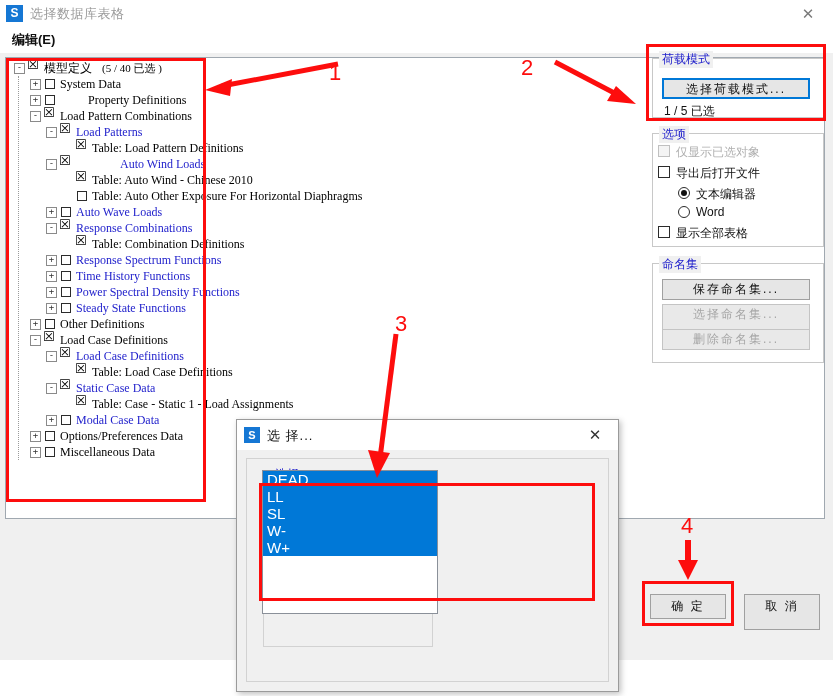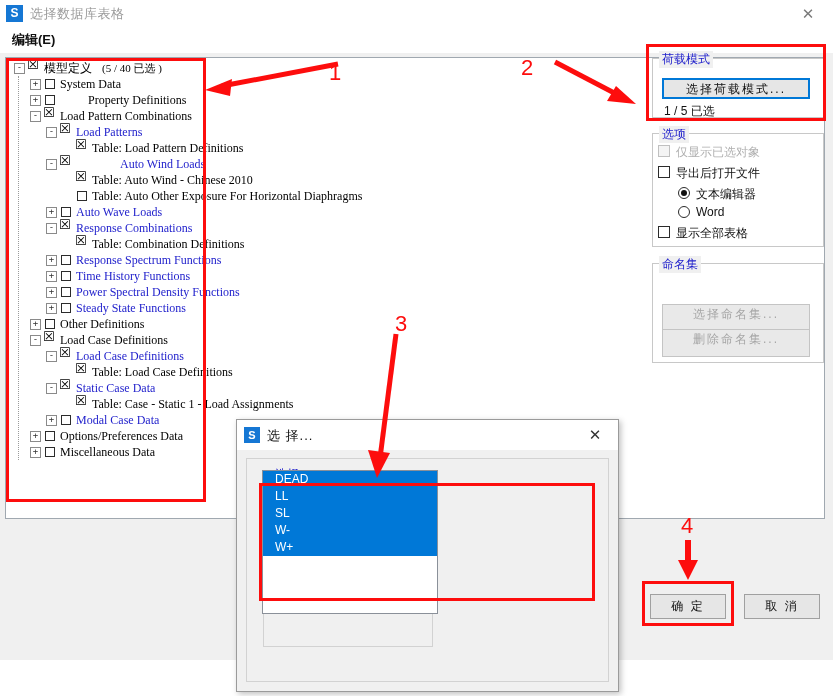--- a/index.html
+++ b/index.html
@@ -63,21 +63,21 @@
   .m-icon{position:absolute;left:7px;top:7px;width:16px;height:16px;background:#1577d4;color:#fff;
     font-weight:bold;font-size:11px;line-height:16px;text-align:center;}
   .m-text{position:absolute;left:30px;top:7px;font-size:13px;color:#111;letter-spacing:1px;}
   .m-close{position:absolute;right:10px;top:4px;width:26px;height:22px;line-height:22px;text-align:center;
     font-size:15px;color:#333;}
   .m-body{position:absolute;left:9px;top:38px;width:363px;height:224px;border:1px solid #d2d2d2;box-sizing:border-box;}
   .m-inner{position:absolute;left:16px;top:14px;width:170px;height:174px;border:1px solid #d2d2d2;box-sizing:border-box;}
   .m-inner-title{position:absolute;left:8px;top:-8px;background:#f0f0f0;padding:0 3px;font-size:12px;color:#2222cc;}
   .listbox{position:absolute;left:25px;top:50px;width:176px;height:144px;background:#fff;
     border:1px solid #8a9099;box-sizing:border-box;overflow:hidden;}
-  .li{height:17px;line-height:17px;padding-left:12px;font-size:12px;color:#111;}
+  .li{height:17px;line-height:17px;padding-left:4px;font-size:15px;color:#111;}
   .li.sel{background:#0078d7;color:#fff;}
 
   
   .anno-box{position:absolute;border:3px solid #fd0d0d;box-sizing:border-box;}
   .anno-num{position:absolute;color:#fd0d0d;font-size:22px;font-family:"Liberation Sans",sans-serif;}
   svg.anno{position:absolute;left:0;top:0;width:833px;height:696px;pointer-events:none;}
 </style>
 </head>
 <body>
 
@@ -241,25 +241,26 @@
 
   <div class="rd" style="left:678px;top:206px;"></div>
   <div class="lbl" style="left:696px;top:205px;">Word</div>
 
   <div class="ck" style="left:658px;top:226px;"></div>
   <div class="lbl" style="left:676px;top:225px;">显示全部表格</div>
 
   <div class="grp" style="left:652px;top:263px;width:170px;height:98px;">
     <span class="grp-title">命名集</span>
   </div>
+  <div class="btn" style="left:662px;top:279px;width:148px;height:21px;line-height:19px;">保存命名集...</div>
   <div class="btn disabled" style="left:662px;top:304px;width:148px;height:31px;line-height:19px;">选择命名集...</div>
-  <div class="btn disabled" style="left:662px;top:329px;width:148px;height:28px;line-height:19px;">删除命名集...</div>
+  <div class="btn disabled" style="left:662px;top:329px;width:148px;height:21px;line-height:19px;">删除命名集...</div>
 
   <div class="btn" style="left:650px;top:594px;width:76px;height:25px;line-height:23px;">确 定</div>
-  <div class="btn" style="left:744px;top:594px;width:76px;height:25px;line-height:23px;">取 消</div>
+  <div class="btn" style="left:744px;top:594px;width:76px;height:36px;line-height:23px;">取 消</div>
 </div>
 
 <div id="modal">
   <div class="m-title">
     <div class="m-icon">S</div>
     <div class="m-text">选 择...</div>
     <div class="m-close">✕</div>
   </div>
 
   <div class="m-body">

